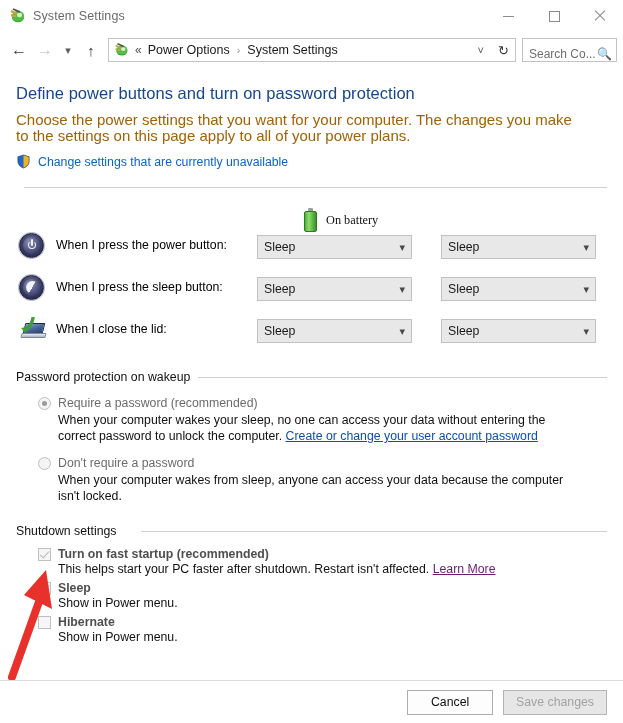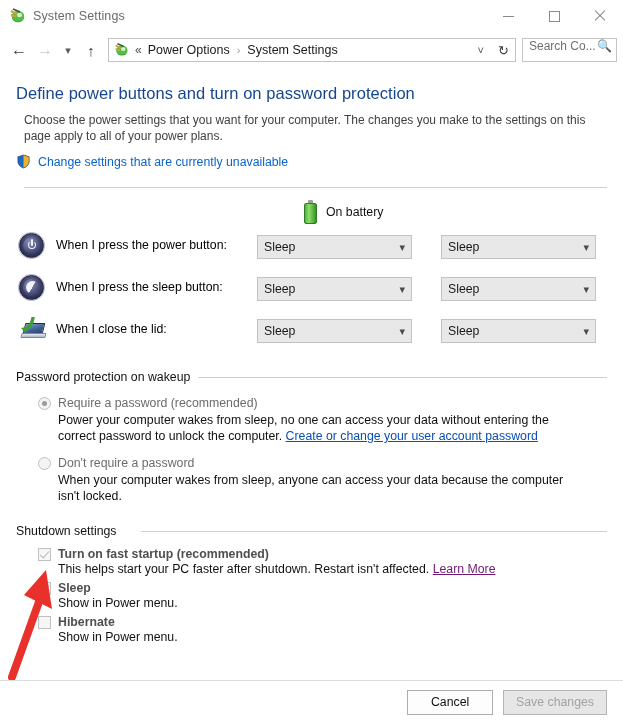--- a/index.html
+++ b/index.html
@@ -71,34 +71,34 @@
   .addr-drop { margin-left: auto; color: #555; font-size: 11px; padding: 0 6px; }
 
   .refreshbtn {
     width: 24px; height: 24px; border: 1px solid #c4c4c4; border-left: none;
     margin-left: -5px; margin-right: 6px;
     display: flex; align-items: center; justify-content: center;
     color: #3b3b3b; font-size: 13px; background: #fff;
   }
   .searchbox {
     width: 95px; height: 24px; border: 1px solid #c4c4c4; background: #fff;
-    display: flex; align-items: flex-start; padding: 0 4px 0 6px; flex: none;
+    display: flex; align-items: flex-end; padding: 0 4px 0 6px; flex: none;
   }
   .searchbox .ph { font-size: 12px; color: #6f6f6f; white-space: nowrap; overflow: hidden; }
   .searchbox .mag { margin-left: auto; color: #5b5b5b; font-size: 12px; }
 
   
   .content { padding: 0 16px; position: relative; }
 
   h1.page-title {
     font-size: 16.5px; font-weight: normal; color: #17468f;
     margin: 16px 0 0 0; letter-spacing: .05px;
   }
   p.page-desc {
-    font-size: 12px; color: #404040; margin: 9px 0 0 8px;
+    font-size: 15px; color: #a16207; margin: 9px 0 0 0;
     line-height: 16px; max-width: 570px;
   }
   .uac-row { display: flex; align-items: center; margin-top: 10px; }
   .shield { width: 15px; height: 15px; position: relative; flex: none; }
   .uac-link { margin-left: 7px; font-size: 12.3px; color: #0a64c8; }
 
   
   .group { display: flex; align-items: center; margin-top: 18px; }
   .group-label { font-size: 12.3px; color: #111; white-space: nowrap; }
   .group-rule { flex: 1; height: 1px; background: #cfcfcf; margin-left: 8px; }
@@ -328,21 +328,21 @@
       </svg>
     </div>
     <span class="uac-link">Change settings that are currently unavailable</span>
   </div>
 
   <div class="group">
     <span class="group-rule"></span>
   </div>
 
   <div class="colheads">
-    <div class="colhead" style="left:288px; top:2px;">
+    <div class="colhead" style="left:288px; top:10px;font-family:Liberation Serif, serif;">
       <div class="batt">
         <span class="cap"></span>
           <span class="body"></span>
       </div>
       <span class="lbl">On battery</span>
     </div>
     <div class="colhead" style="left:452px; top:5px;margin-top:40px;">
       <div class="plug">
         <span class="cord"></span>
           <span class="head"></span>
@@ -415,21 +415,21 @@
   <div class="group" style="margin-top:14px;">
     <span class="group-label">Password protection on wakeup</span>
     <span class="group-rule"></span>
   </div>
 
   <div class="radio-row">
     <span class="radio checked"></span>
     <span class="radio-label">Require a password (recommended)</span>
   </div>
   <div class="radio-desc">
-    <span>Power your computer wakes from sleep, no one can access your data without entering the correct password to unlock the computer. </span><span class="inline-link">Create or change your user account password</span>
+    <span>When your computer wakes your sleep, no one can access your data without entering the correct password to unlock the computer. </span><span class="inline-link">Create or change your user account password</span>
   </div>
 
   <div class="radio-row">
     <span class="radio"></span>
     <span class="radio-label">Don't require a password</span>
   </div>
   <div class="radio-desc">When your computer wakes from sleep, anyone can access your data because the computer isn't locked.</div>
 
   <div class="group" style="margin-top:20px;gap:16px;">
     <span class="group-label">Shutdown settings</span>

